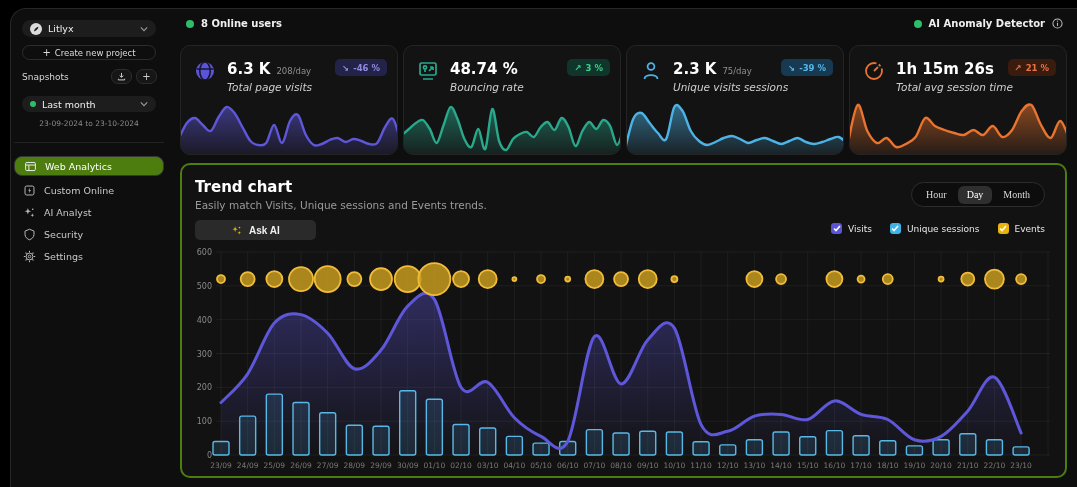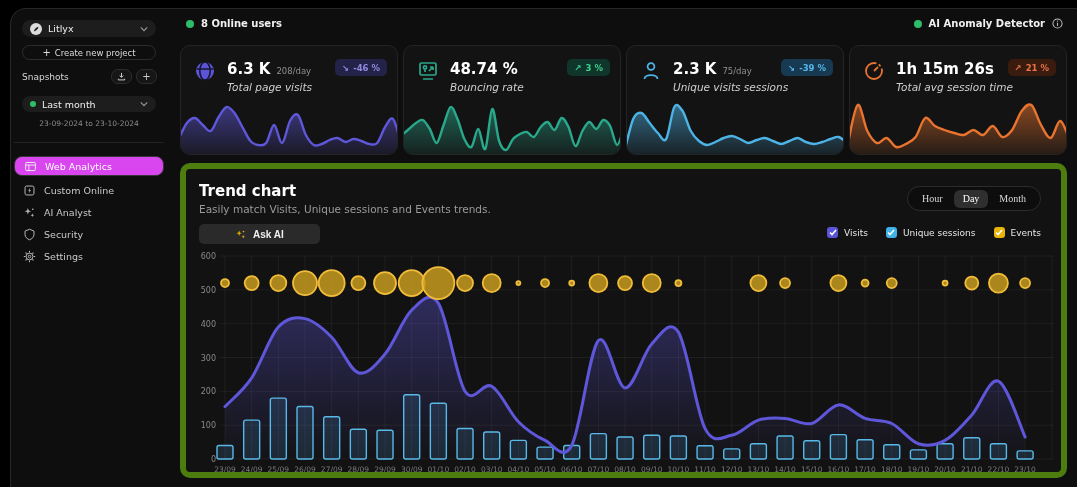--- a/index.html
+++ b/index.html
@@ -23,41 +23,41 @@
   .icon-btn { position:absolute; width:21px; height:15px; border:1px solid #2d2d2d;
     border-radius:7px; display:flex; align-items:center; justify-content:center;
     color:#ccc; cursor:pointer; font-size:10px; background:#161616; }
   .dot { width:6px; height:6px; border-radius:50%; background:#2ebd6b; flex:none; }
   .range-text { position:absolute; left:0; top:111px; width:158px; text-align:center;
     font-size:7.5px; color:#8a8a8a; }
   .divider { position:absolute; left:4px; top:134px; width:150px; height:1px; background:#222; }
   .nav-item { position:absolute; left:4px; width:150px; height:20px; border-radius:8px;
     display:flex; align-items:center; gap:8px; padding:0 9px; font-size:9.5px; color:#c9c9c9;
     cursor:pointer; }
-  .nav-item.active { background:#d946ef; border:1px solid #363636; color:#fff; }
+  .nav-item.active { background:#4d7c0f; border:1px solid #363636; color:#fff; }
   .nav-ic { display:flex; width:13px; justify-content:center; flex:none; }
   
   .online { position:absolute; left:186px; top:18px; display:flex; align-items:center; gap:7px;
     font-size:10px; font-weight:bold; color:#f0f0f0; }
   .anomaly { position:absolute; right:14px; top:18px; display:flex; align-items:center; gap:7px;
     font-size:10px; font-weight:bold; color:#f0f0f0; }
   
   .card { position:absolute; top:45px; width:218px; height:110px; background:#131313;
     border:1px solid #242424; border-radius:10px; overflow:hidden; }
   .card-icon { position:absolute; left:12px; top:13px; width:24px; height:24px; display:flex; }
   .card-value-row { position:absolute; left:46px; top:14px; display:flex; align-items:baseline; gap:6px; }
   .card-value { font-size:15px; font-weight:bold; color:#fff; }
   .card-perday { font-size:8.5px; color:#8f8f8f; }
   .card-label { position:absolute; left:46px; top:35px; font-size:10.5px; color:#cfcfcf;font-style:italic; }
   .badge { position:absolute; right:10px; top:13px; height:17px; border-radius:5px;
     display:flex; align-items:center; gap:4px; padding:0 7px; font-size:8.5px; font-weight:bold; }
   .spark { position:absolute; left:0; bottom:0; width:218px; height:52px; display:block; }
   
   .trend-card { position:absolute; left:180px; top:163px; width:887px; height:315px;
-    background:#121212; border:6px solid #4d7c0f; border-radius:10px; }
+    background:#121212; border:2px solid #4d7c0f; border-radius:10px; }
   .trend-title { position:absolute; left:13px; top:13px; font-size:15px; font-weight:bold; color:#fff; }
   .trend-sub { position:absolute; left:13px; top:34px; font-size:10.5px; color:#9a9a9a; }
   .ask-ai { position:absolute; left:13px; top:55px; height:20px; padding:0 36px;
     background:#2a2a2a; border-radius:5px; display:flex; align-items:center; gap:7px;
     font-size:10px; font-weight:bold; color:#f0f0f0; cursor:pointer; border:none; }
   .tabs { position:absolute; right:20px; top:17px; height:25px; display:flex; align-items:center;
     gap:2px; padding:0 5px; border:1px solid #2c2c2c; border-radius:13px; background:#0d0d0d;font-family:Liberation Serif, serif; }
   .tab { height:18px; padding:0 9px; display:flex; align-items:center; border-radius:6px;
     font-size:10px; color:#d8d8d8; cursor:pointer; }
   .tab.active { background:#2f2f2f; color:#fff; }

